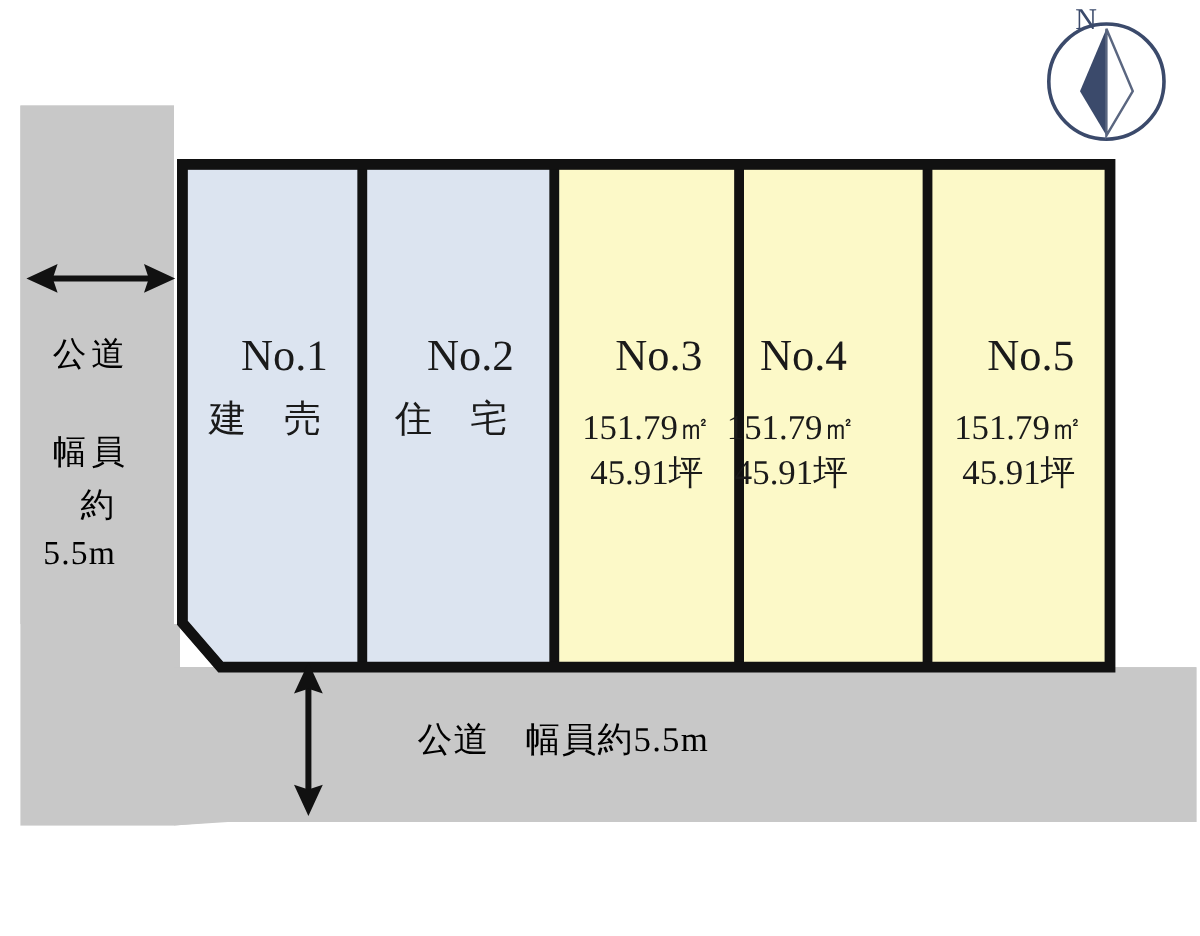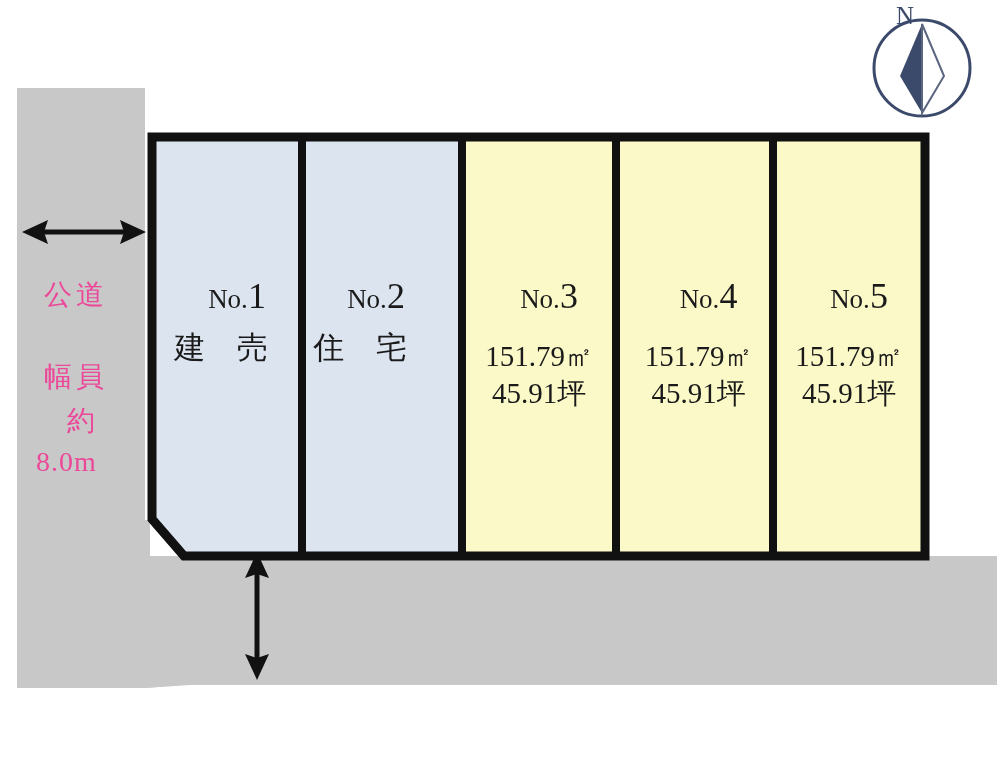--- a/index.html
+++ b/index.html
@@ -30,21 +30,21 @@
     color: #1a1a1a;
     line-height: 1;
     user-select: none;
   }
   .lot-no {
     font-size: 36px;
     letter-spacing: 0px;
     white-space: nowrap;
   }
   .lot-no .no-prefix {
-    font-size: 27px;
+    font-size: 37px;
     margin-left: 20px;
   }
   .lot-area {
     font-size: 29px;
     white-space: nowrap;
     margin-top: 28px;
     font-family: "Liberation Serif", "DejaVu Serif", serif;
   }
   .lot-area .sq {
     font-size: 28px;
@@ -55,21 +55,21 @@
     margin-top: 8px;
   }
   .lot-plan-line {
     font-size: 31px;
     letter-spacing: 12px;
     white-space: nowrap;
     margin-top: 18px;
   }
   .road-text {
     position: absolute;
-    color: #ec4899;
+    color: #000000;
     user-select: none;
     white-space: nowrap;
   }
   #left-road-label-1 {
     font-size: 28px;
     left: 44px;
     top: 276px;
     letter-spacing: 4px;
   }
   #left-road-label-2 {
@@ -137,38 +137,38 @@
     </g>
   </svg>
 
   <div class="lot-label" style="left:152px; top:278px; width:150px;">
     <div class="lot-no">
       <span class="no-prefix">No.</span><span>1</span>
     </div>
     <div class="lot-plan-line">建 売</div>
   </div>
 
-  <div class="lot-label" style="left:286px; top:278px; width:160px;">
+  <div class="lot-label" style="left:302px; top:278px; width:160px;">
     <div class="lot-no">
       <span class="no-prefix">No.</span><span>2</span>
     </div>
     <div class="lot-plan-line">住 宅</div>
   </div>
 
   <div class="lot-label" style="left:462px; top:278px; width:154px;">
     <div class="lot-no">
       <span class="no-prefix">No.</span><span>3</span>
     </div>
     <div class="lot-area">
       <span>151.79</span><span class="sq">㎡</span>
     </div>
     <div class="lot-tsubo">45.91坪</div>
   </div>
 
-  <div class="lot-label" style="left:620px; top:278px; width:157px;">
+  <div class="lot-label" style="left:581px; top:278px; width:157px;">
     <div class="lot-no">
       <span class="no-prefix">No.</span><span>4</span>
     </div>
     <div class="lot-area">
       <span>151.79</span><span class="sq">㎡</span>
     </div>
     <div class="lot-tsubo">45.91坪</div>
   </div>
 
   <div class="lot-label" style="left:773px; top:278px; width:152px;">
@@ -177,16 +177,17 @@
     </div>
     <div class="lot-area">
       <span>151.79</span><span class="sq">㎡</span>
     </div>
     <div class="lot-tsubo">45.91坪</div>
   </div>
 
   <div class="road-text" id="left-road-label-1">公道</div>
   <div class="road-text" id="left-road-label-2">幅員</div>
   <div class="road-text" id="left-road-label-3">約</div>
-  <div class="road-text" id="left-road-label-4">8.0m</div>
+  <div class="road-text" id="left-road-label-4">5.5m</div>
 
+  <div class="road-text" id="bottom-road-label">公道　幅員約5.5m</div>
 
 </div>
 
 </body></html>

